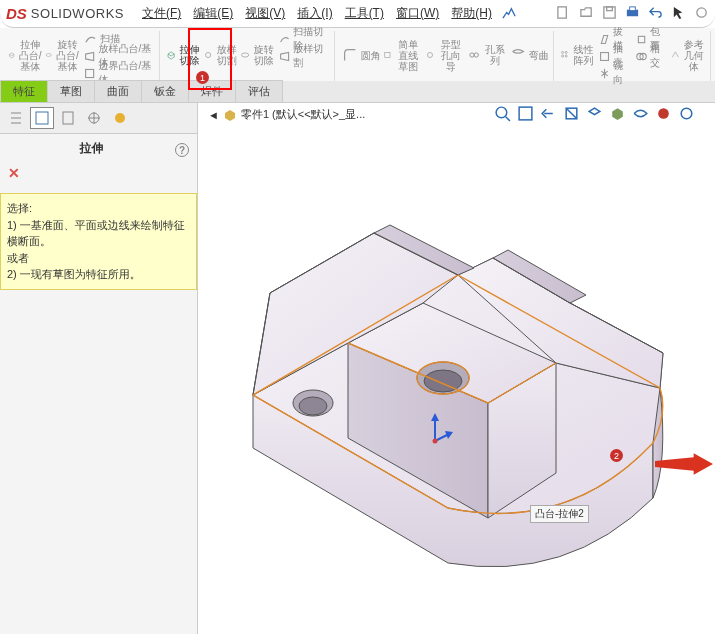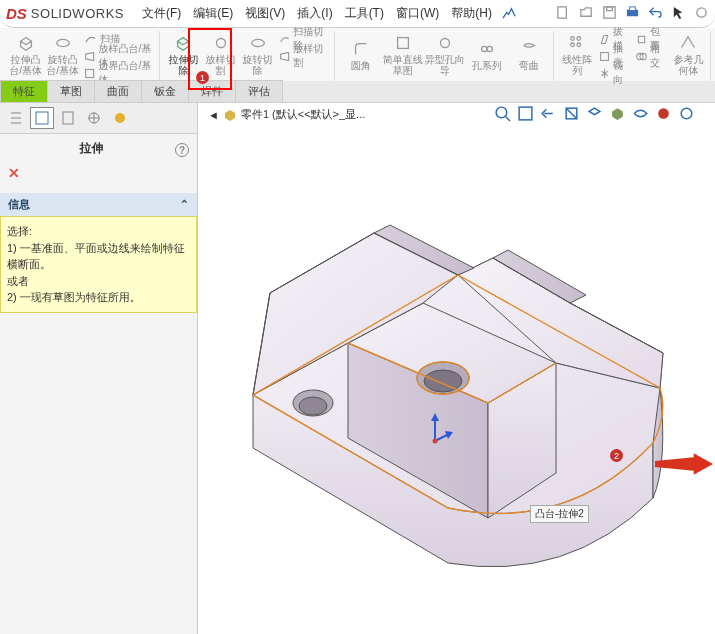--- a/index.html
+++ b/index.html
@@ -18,41 +18,41 @@
     display: flex;
     align-items: center;
     padding: 0 6px;
     background: #fff;
     border-bottom: 1px solid #ccc;
     border-radius: 14px;
   }
   .logo-ds { color: #c9302c; font-weight: bold; font-style: italic; font-size: 15px; margin-right: 4px; }
   .logo-sw { color: #444; font-weight: normal; font-size: 13px; letter-spacing: 0.5px; }
   .menu { display: flex; margin-left: 18px; gap: 12px; font-size: 12px; color: #333; }
-  .menu span { cursor: default; }
+  .menu span { cursor: default; text-decoration: underline; }
   .toolbar-right { display: flex; align-items: center; margin-left: auto; gap: 8px; }
   .icon-small { width: 15px; height: 15px; display: inline-block; }
 
   .ribbon {
     background: #f7f7f7;
     padding: 3px 4px 0 4px;
     display: flex;
     gap: 2px;
     border-bottom: 0;
   }
   .rgroup {
     display: flex;
     gap: 2px;
     border-right: 1px solid #ddd;
     padding: 0 4px;
   }
   .rcol { display: flex; flex-direction: column; gap: 1px; }
   .rbtn {
     display: flex;
-    flex-direction: column;
+    flex-direction: row;
     align-items: center;
     justify-content: center;
     width: 40px;
     height: 48px;
     font-size: 10px;
     color: #888;
     text-align: center;
     line-height: 1.1;
     gap: 2px;
   }
@@ -428,24 +428,20 @@
 
     <div class="panel-title">
       <span style="flex:1; text-align:center">拉伸</span>
       <span class="qm">?</span>
     </div>
     <div class="panel-check-x">
       <span class="x-red">✕</span>
     </div>
     <div style="height:8px"></div>
 
-    <div class="sect-hdr">
-      <span>信息</span>
-      <span class="chev">⌃</span>
-    </div>
     <div class="infobox">
       <div>选择:</div>
       <div>1) 一基准面、平面或边线来绘制特征横断面。</div>
       <div>或者</div>
       <div>2) 一现有草图为特征所用。</div>
     </div>
   </div>
 
   <div class="canvas">
 

